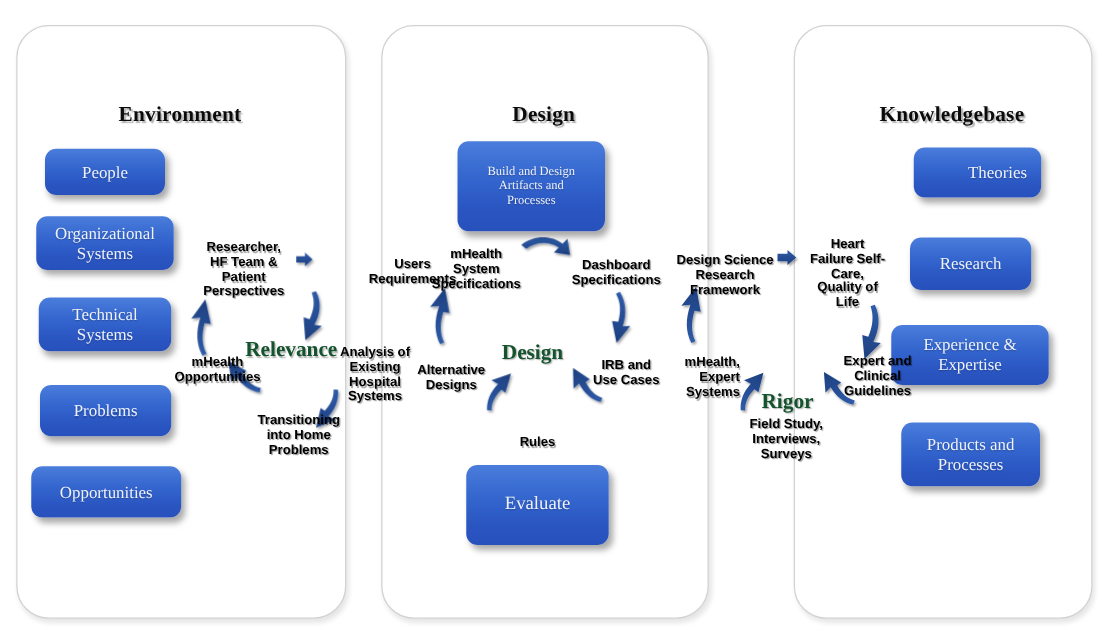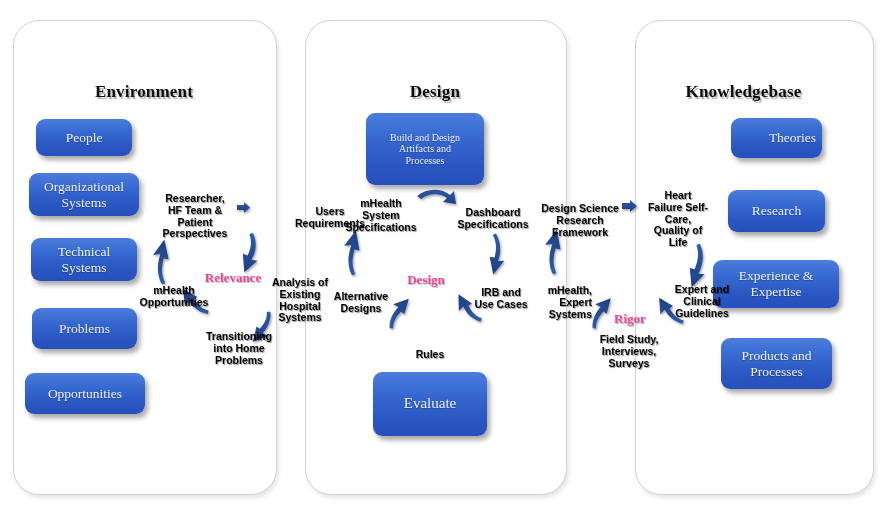--- a/index.html
+++ b/index.html
@@ -23,21 +23,21 @@
 
   .panel-title{
     position:absolute; width:100%; text-align:center;
     font-family:"Liberation Serif",serif;
     font-weight:bold; font-size:17px; color:#0b0b0b;
     text-shadow:1.5px 1.5px 1px rgba(0,0,0,.32);
     letter-spacing:.2px;
   }
   #title-env  {top:82px;  left:13px;  width:262px;}
   #title-des  {top:82px;  left:305px; width:260px;}
-  #title-know {top:82px;  left:625px; width:237px;}
+  #title-know {top:82px;  left:643px; width:237px;}
 
   
   .bbox{
     position:absolute;
     border-radius:9px;
     background:linear-gradient(180deg,#4a7ddb 0%,#3567cf 38%,#2b57c3 72%,#2750bb 100%);
     box-shadow:3px 4px 5px rgba(0,0,0,.34);
     color:#eef2fb;
     display:flex;align-items:center;justify-content:center;text-align:center;
     font-family:"Liberation Serif",serif;
@@ -51,21 +51,21 @@
   #box-org           {left:29px; top:173px; width:110px; height:43px;}
   #box-tech          {left:31px; top:238px; width:106px; height:43px;}
   #box-problems      {left:32px; top:308px; width:105px; height:41px;}
   #box-opportunities {left:25px; top:373px; width:120px; height:41px;}
 
   
   #box-build     {left:366px; top:113px; width:118px; height:72px; font-size:10px;}
   #box-evaluate  {left:373px; top:372px; width:114px; height:64px; font-size:15px;}
 
   
-  #box-theories  {left:731px; top:118px; width:91px;  height:40px;padding-left:36px;}
+  #box-theories  {left:731px; top:118px; width:102px;  height:40px;padding-left:36px;}
   #box-methods   {left:728px; top:190px; width:97px;  height:42px;}
   #box-experience{left:713px; top:260px; width:126px; height:48px;}
   #box-products  {left:721px; top:338px; width:111px; height:51px;}
 
   
   .clabel{
     position:absolute;
     font-family:"Liberation Sans",sans-serif;
     font-weight:bold;
     font-size:10.5px;
@@ -73,22 +73,22 @@
     color:#000000;
     text-align:center;
     text-shadow:1px 1px 0.8px rgba(0,0,0,.40);
     white-space:pre-line;
   }
   
   .phase{
     position:absolute;
     font-family:"Liberation Serif",serif;
     font-weight:bold;
-    font-size:13px;
-    color:#ec4899;
+    font-size:17px;
+    color:#14532d;
     text-align:center;
     text-shadow:1px 1px 1px rgba(0,0,0,.30);
   }
 
   
   #lb-researcher {left:155px; top:193px; width:80px;}
   #lb-users      {left:245px; top:206px; width:76px;margin-left:47px;}
   #lb-analysis   {left:268px; top:277px; width:64px;}
   #lb-transition {left:200px; top:331px; width:78px;}
   #lb-mhealthopp {left:138px; top:285px; width:72px;}

